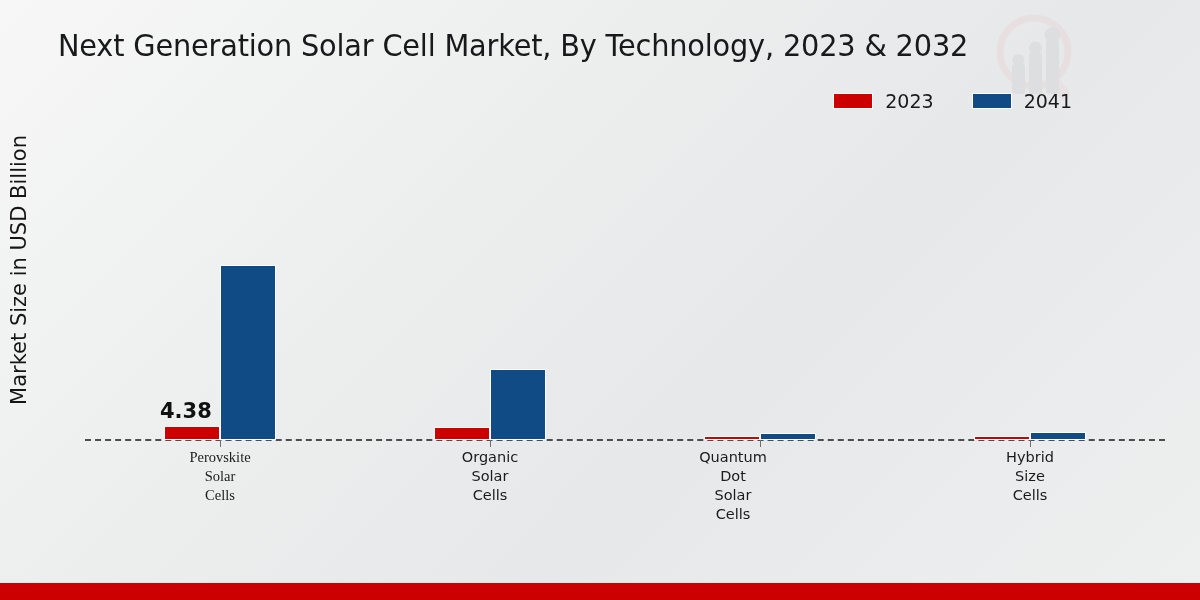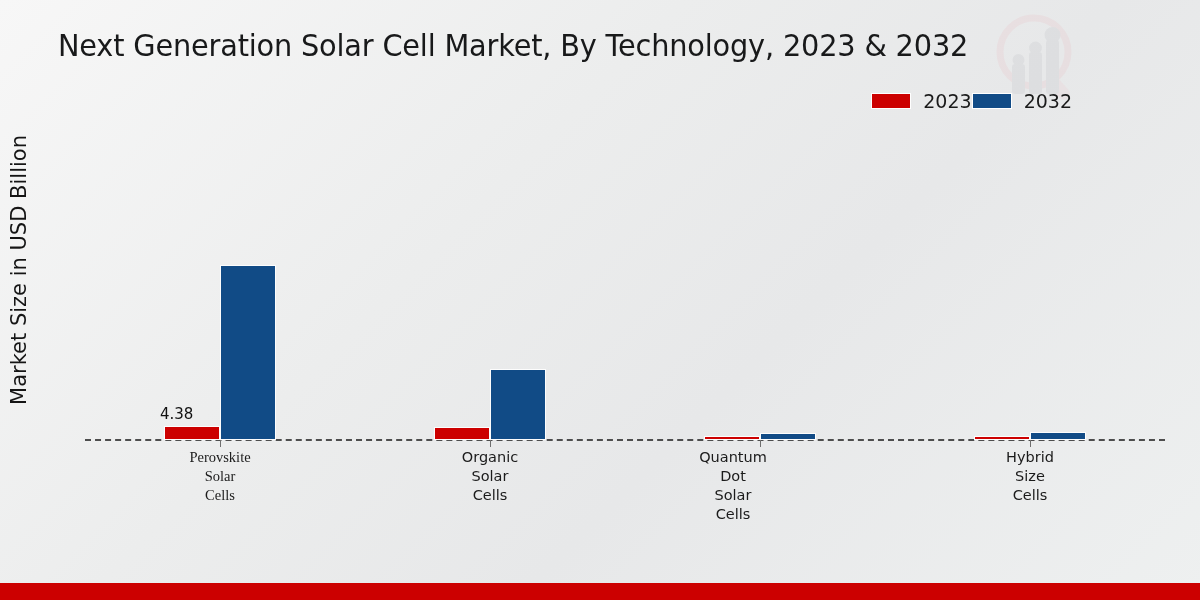--- a/index.html
+++ b/index.html
@@ -47,20 +47,21 @@
     transform-origin: left center;
   }
 
   
   #legend {
     position: absolute;
     right: 128px;
     top: 90px;
     display: flex;
     align-items: flex-end;
+    gap: 38px;
   }
   .legend-item {
     display: flex;
     align-items: center;
     gap: 12px;
   }
   .legend-swatch {
     width: 40px;
     height: 16px;
     border: 1px solid #ffffff;
@@ -123,22 +124,22 @@
   .bar-2032 { background: #114b86; }
   .tick {
     position: absolute;
     bottom: -7px;
     width: 1px;
     height: 7px;
     background: #6f6f6f;
   }
   .bar-value {
     position: absolute;
-    font-size: 15px;
-    font-weight: normal;
+    font-size: 21px;
+    font-weight: bold;
     color: #111111;
     white-space: nowrap;
     font-family: "DejaVu Sans", sans-serif;
   }
 
   
   .cat-label {
     position: absolute;
     top: 318px;
     text-align: center;
@@ -177,21 +178,21 @@
 
   <div id="chart-title">Next Generation Solar Cell Market, By Technology, 2023 &amp; 2032</div>
 
   <div id="legend">
     <div class="legend-item">
       <span class="legend-swatch" style="background:#cc0000"></span>
       <span class="legend-label">2023</span>
     </div>
     <div class="legend-item">
       <span class="legend-swatch" style="background:#114b86"></span>
-      <span class="legend-label">2032</span>
+      <span class="legend-label">2041</span>
     </div>
   </div>
 
   <div id="y-axis-title">
     <span>Market Size in USD Billion</span>
   </div>
 
   <div id="plot">
     <div id="baseline"></div>
     <div id="groups">

